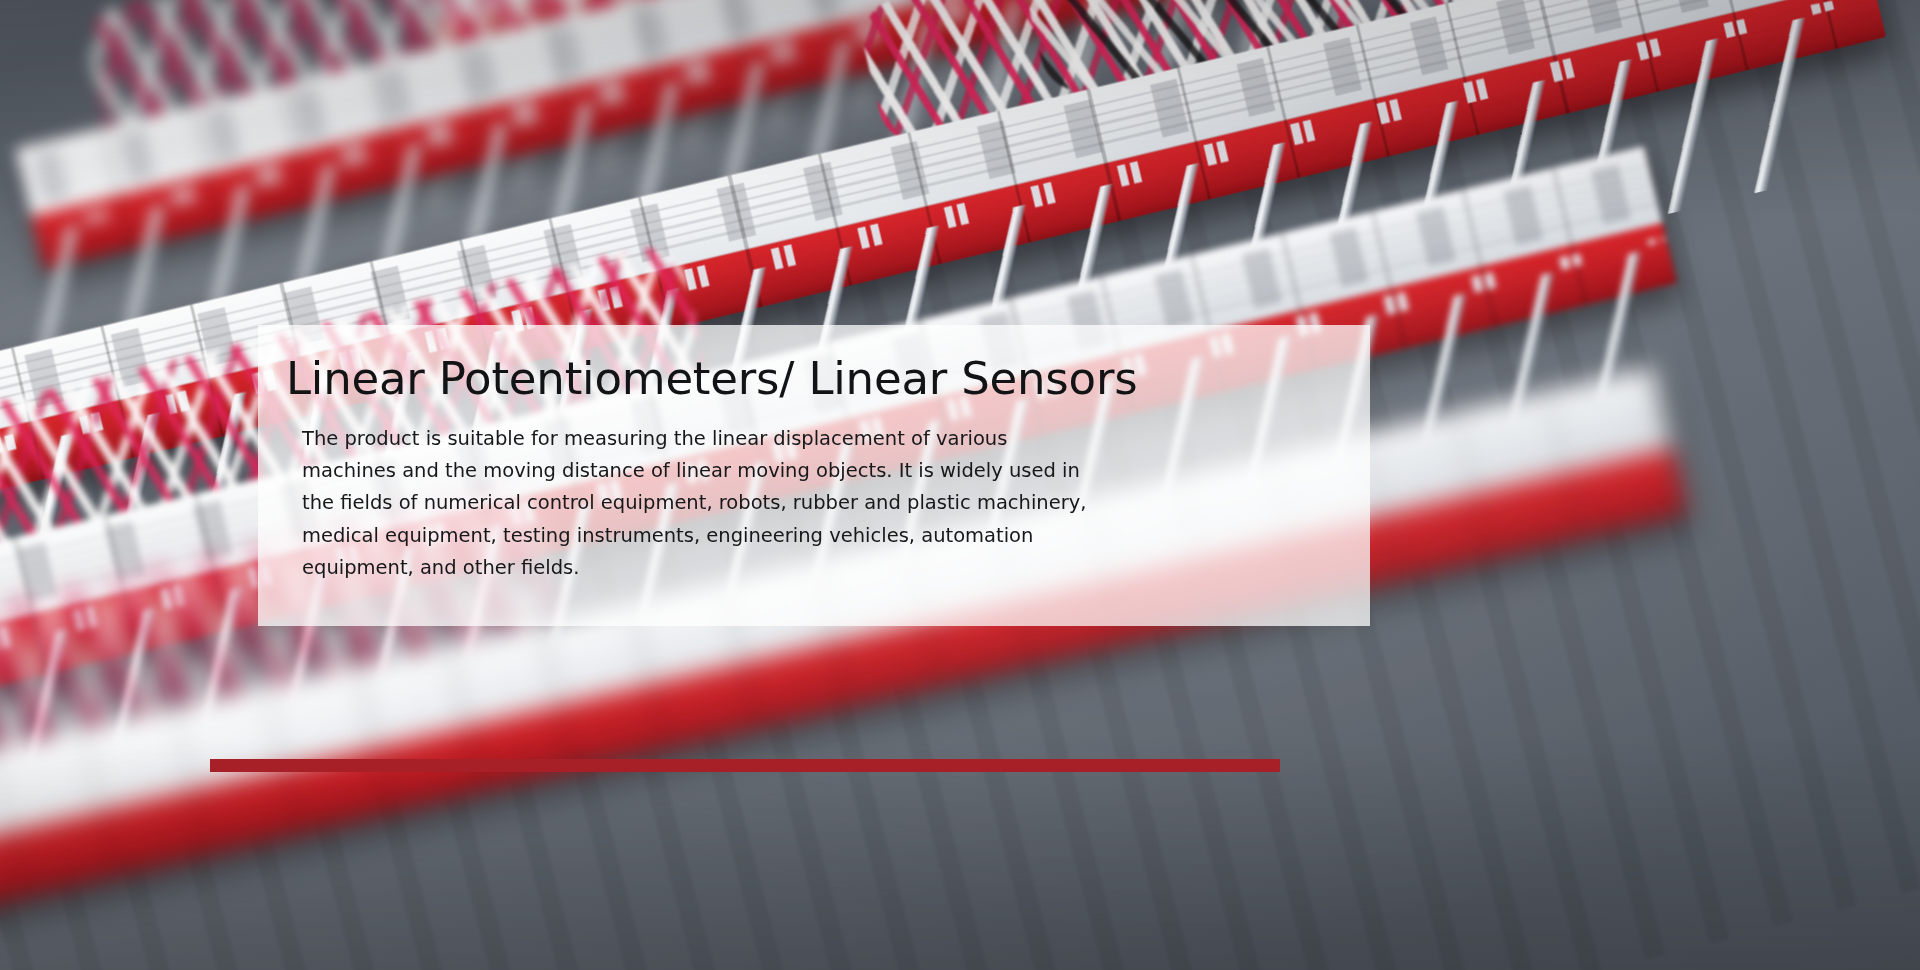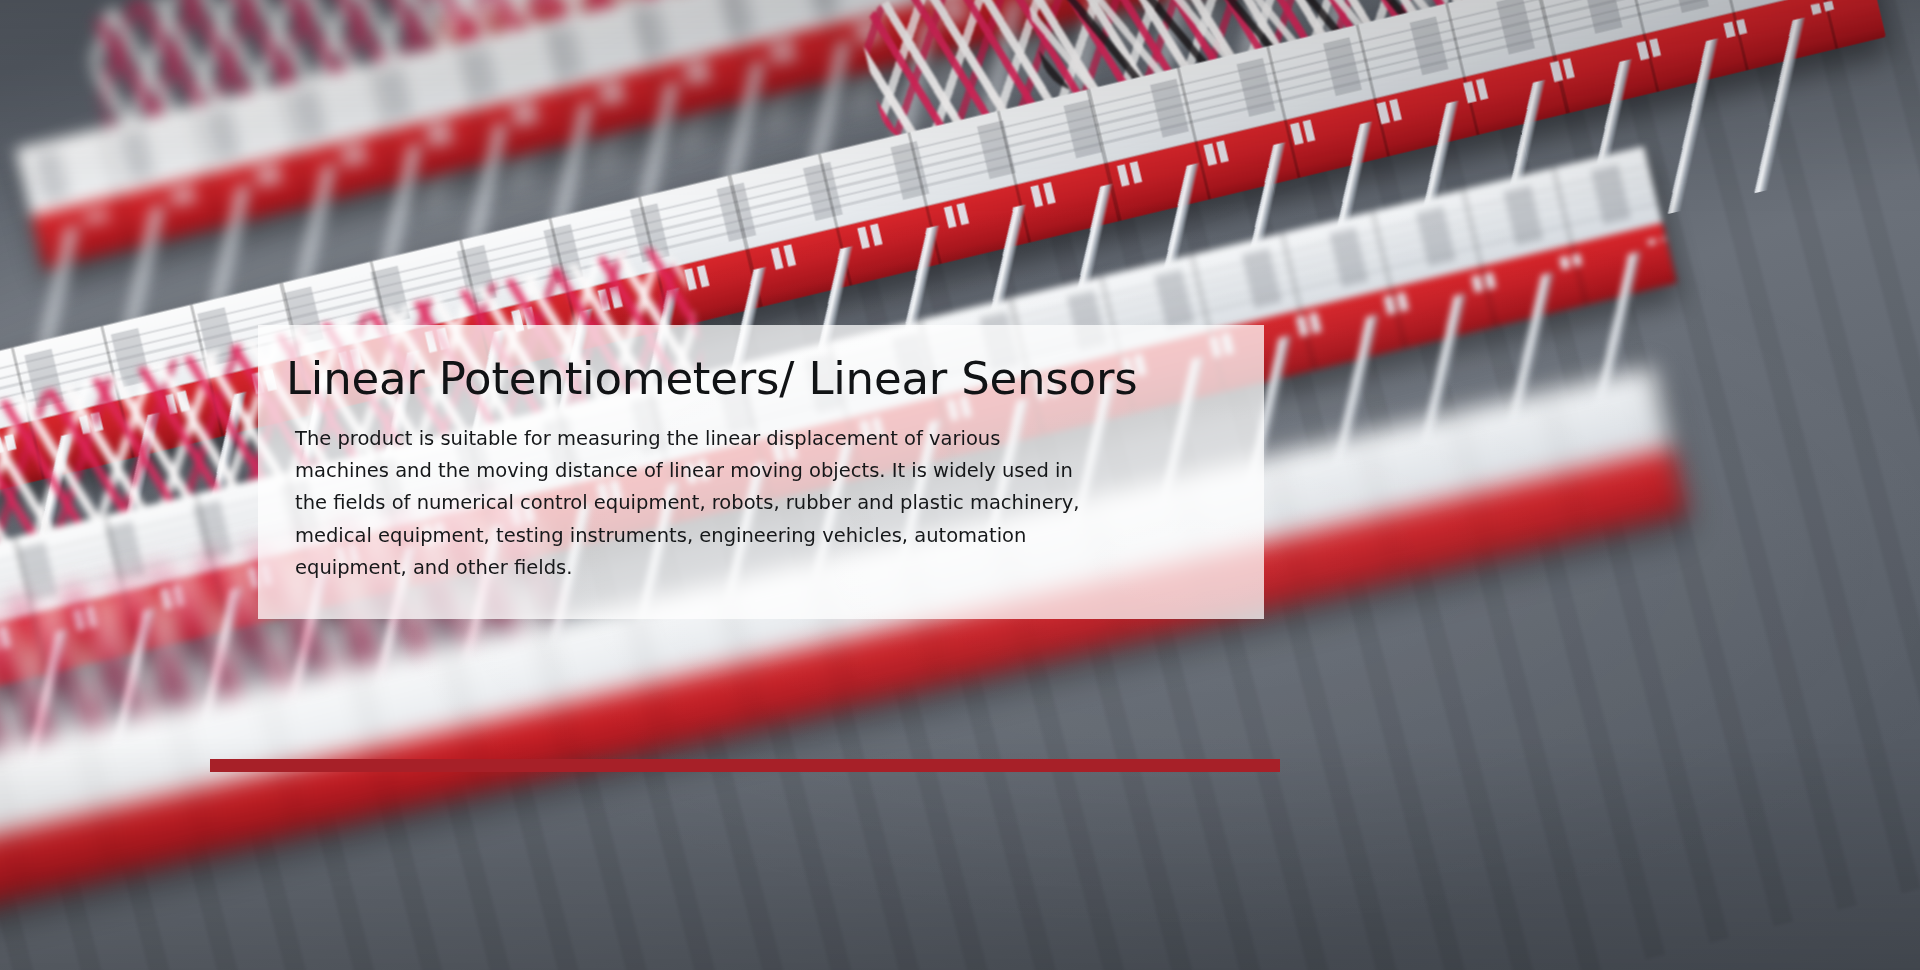--- a/index.html
+++ b/index.html
@@ -166,36 +166,36 @@
         rgba(255,255,255,.05) 0%, rgba(0,0,0,0) 55%),
       linear-gradient(180deg,
         rgba(0,0,0,.16) 0%, rgba(0,0,0,0) 22%,
         rgba(0,0,0,0) 76%, rgba(0,0,0,.20) 100%);
   }
 
   
   .card{
     position:absolute;
     left:258px;top:325px;
-    width:1006px;
+    width:1112px;
     background:rgba(255,255,255,0.74);
     box-sizing:border-box;
     padding:30px 28px 26px 28px;
   }
   .card-title{
     margin:0 0 20px 0;
     font-size:45px;
     font-weight:400;
     line-height:1.06;
     color:#111315;
     letter-spacing:-0.2px;
     white-space:nowrap;
   }
   .card-body{
-    margin:9px;
+    margin:16px;
     font-size:19.5px;
     font-weight:400;
     line-height:1.66;
     color:#16181a;
     max-width:800px;
   }
   .accent-bar{
     position:absolute;
     left:210px;
     top:759px;

